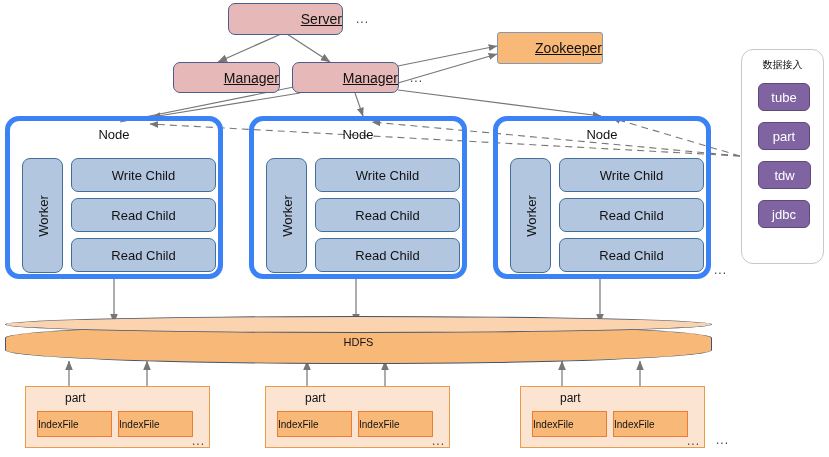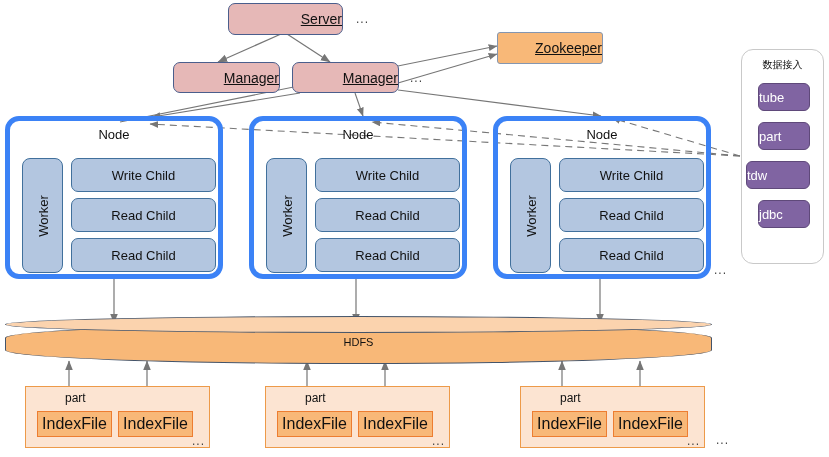--- a/index.html
+++ b/index.html
@@ -148,22 +148,22 @@
     color: #111111;
     padding-left: 32px;
   }
   .indexfile-box {
     position: absolute;
     box-sizing: border-box;
     background: #f8b878;
     border: 1px solid #ed7d31;
     display: flex;
     align-items: center;
-    justify-content: center;
-    font-size: 16px;
+    justify-content: flex-start;
+    font-size: 10px;
     color: #111111;
     z-index: 10;
   }
   .ellipsis {
     position: absolute;
     font-size: 12px;
     color: #404040;
     letter-spacing: 1px;
     line-height: 1;
     z-index: 12;
@@ -187,21 +187,21 @@
     color: #111111;
   }
   .sidebar-item {
     position: absolute;
     box-sizing: border-box;
     background: #8064a2;
     border: 1px solid #5f497a;
     border-radius: 6px;
     display: flex;
     align-items: center;
-    justify-content: flex-start;
+    justify-content: center;
     font-size: 13px;
     color: #ffffff;
   }
 </style>
 </head>
 <body>
 
 <div id="canvas">
 
   <svg id="edges" viewBox="0 0 829 457">
@@ -351,21 +351,21 @@
   <span class="ellipsis" style="left:716px;top:434px;">...</span>
 
   <div class="sidebar" style="left:741px;top:49px;width:83px;height:215px;">
     <div class="sidebar-title">数据接入</div>
     <div class="sidebar-item" style="left:16px;top:33px;width:52px;height:28px;">
       <span>tube</span>
     </div>
     <div class="sidebar-item" style="left:16px;top:72px;width:52px;height:28px;">
       <span>part</span>
     </div>
-    <div class="sidebar-item" style="left:4px;top:111px;width:64px;height:28px;">
+    <div class="sidebar-item" style="left:16px;top:111px;width:53px;height:28px;">
       <span>tdw</span>
     </div>
     <div class="sidebar-item" style="left:16px;top:150px;width:52px;height:28px;">
       <span>jdbc</span>
     </div>
   </div>
 
 </div>
 
 </body></html>

